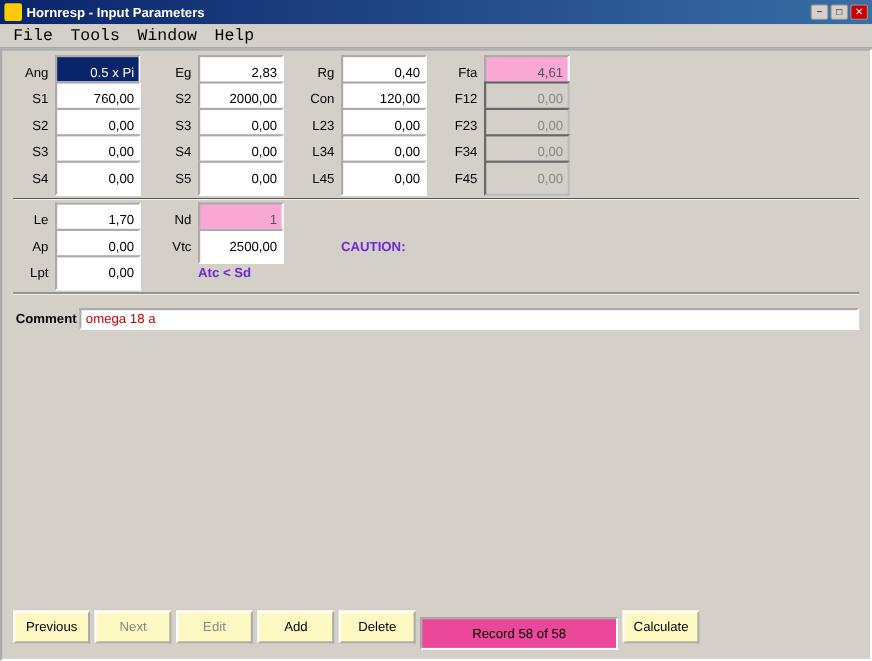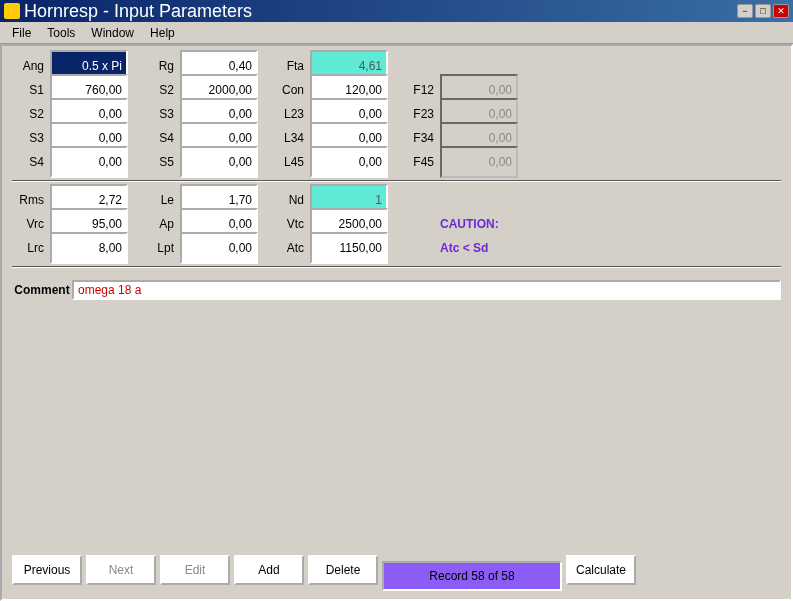--- a/index.html
+++ b/index.html
@@ -23,22 +23,22 @@
     }
     .title-bar-icon {
       width: 16px; height: 16px; margin-right: 4px;
       background: #ffcc00;
       border-radius: 2px;
       display: flex; align-items: center; justify-content: center;
       font-size: 9px; font-weight: bold; color: #333;
     }
     .title-bar-text {
       flex: 1;
-      font-size: 18px;
-      font-weight: normal;
+      font-size: 12px;
+      font-weight: bold;
     }
     .title-bar-buttons {
       display: flex; gap: 2px;
     }
     .tb-btn {
       width: 16px; height: 14px;
       border: 1px solid #999;
       background: #d4d0c8;
       cursor: pointer;
       display: flex; align-items: center; justify-content: center;
@@ -51,21 +51,22 @@
       background: #d4d0c8;
       border-bottom: 1px solid #999;
       height: 22px;
       display: flex;
       align-items: center;
       padding: 0 4px;
     }
     .menu-item {
       padding: 2px 8px;
       cursor: pointer;
-      font-size: 12px;
+      font-size: 15px;
+      font-family: Liberation Mono, monospace;
     }
     
     .main-window {
       background: #d4d0c8;
       border: 2px inset #fff;
       padding: 8px 10px;
       height: calc(601px - 44px);
       display: flex;
       flex-direction: column;
     }
@@ -89,21 +90,21 @@
     .field-input.selected {
       background: #0a246a;
       color: white;
     }
     .field-input.disabled {
       background: #d4d0c8;
       color: #888;
       border: 2px inset #bbb;
     }
     .field-input.readonly {
-      background: #5eead4;
+      background: #f9a8d4;
       color: #555;
     }
     .field-group {
       display: flex;
       align-items: center;
       margin-right: 14px;
     }
     .separator {
       height: 2px;
       background: #999;
@@ -135,30 +136,30 @@
     
     .button-row {
       display: flex;
       align-items: center;
       gap: 4px;
       margin-top: 8px;
     }
     .btn {
       height: 30px;
       min-width: 70px;
-      background: #ffffff;
+      background: #fef9c3;
       border: 2px outset #fff;
       font-size: 12px;
       cursor: pointer;
       padding: 0 8px;
       color: #000;
     }
     .btn.disabled { color: #888; cursor: default; }
     .btn.record-btn {
-      background: #8b5cf6;
+      background: #ec4899;
       border: 2px inset #fff;
       min-width: 120px;
       font-size: 12px;
       flex: 1;
       max-width: 180px;
       margin-top: 12px;
     }
     .caution-text {
       color: #6d28d9;
       font-size: 12px;
@@ -193,20 +194,24 @@
 </div>
 
 <div class="main-window">
 
   <div class="data-row">
     <div class="field-group">
       <span class="field-label">Ang</span>
       <input class="field-input selected" value="0.5 x Pi" style="">
     </div>
     <div class="field-group">
+      <span class="field-label">Eg</span>
+      <input class="field-input" value="2,83" style="">
+    </div>
+    <div class="field-group">
       <span class="field-label">Rg</span>
       <input class="field-input" value="0,40" style="">
     </div>
     <div class="field-group">
       <span class="field-label">Fta</span>
       <input class="field-input readonly" value="4,61" style="">
     </div>
   </div>
 
   <div class="data-row">
@@ -283,64 +288,48 @@
       <span class="field-label">F45</span>
       <input class="field-input disabled" value="0,00" style="">
     </div>
   </div>
 
   <div class="separator"></div>
 
 
   <div class="data-row">
     <div class="field-group">
-      <span class="field-label">Rms</span>
-      <input class="field-input" value="2,72" style="">
-    </div>
-    <div class="field-group">
       <span class="field-label">Le</span>
       <input class="field-input" value="1,70" style="">
     </div>
     <div class="field-group">
       <span class="field-label">Nd</span>
       <input class="field-input readonly" value="1" style="">
     </div>
   </div>
 
   <div class="data-row">
     <div class="field-group">
-      <span class="field-label">Vrc</span>
-      <input class="field-input" value="95,00" style="">
-    </div>
-    <div class="field-group">
       <span class="field-label">Ap</span>
       <input class="field-input" value="0,00" style="">
     </div>
     <div class="field-group">
       <span class="field-label">Vtc</span>
       <input class="field-input" value="2500,00" style="">
     </div>
     <div class="field-group">
       <span style="width:38px;"></span>
       <span class="caution-text">CAUTION:</span>
     </div>
   </div>
 
   <div class="data-row">
     <div class="field-group">
-      <span class="field-label">Lrc</span>
-      <input class="field-input" value="8,00" style="">
-    </div>
-    <div class="field-group">
       <span class="field-label">Lpt</span>
       <input class="field-input" value="0,00" style="">
-    </div>
-    <div class="field-group">
-      <span class="field-label">Atc</span>
-      <input class="field-input" value="1150,00" style="">
     </div>
     <div class="field-group">
       <span style="width:38px;"></span>
       <span class="caution-text">Atc &lt; Sd</span>
     </div>
   </div>
 
   <div class="separator"></div>
 
   <div class="comment-row">

